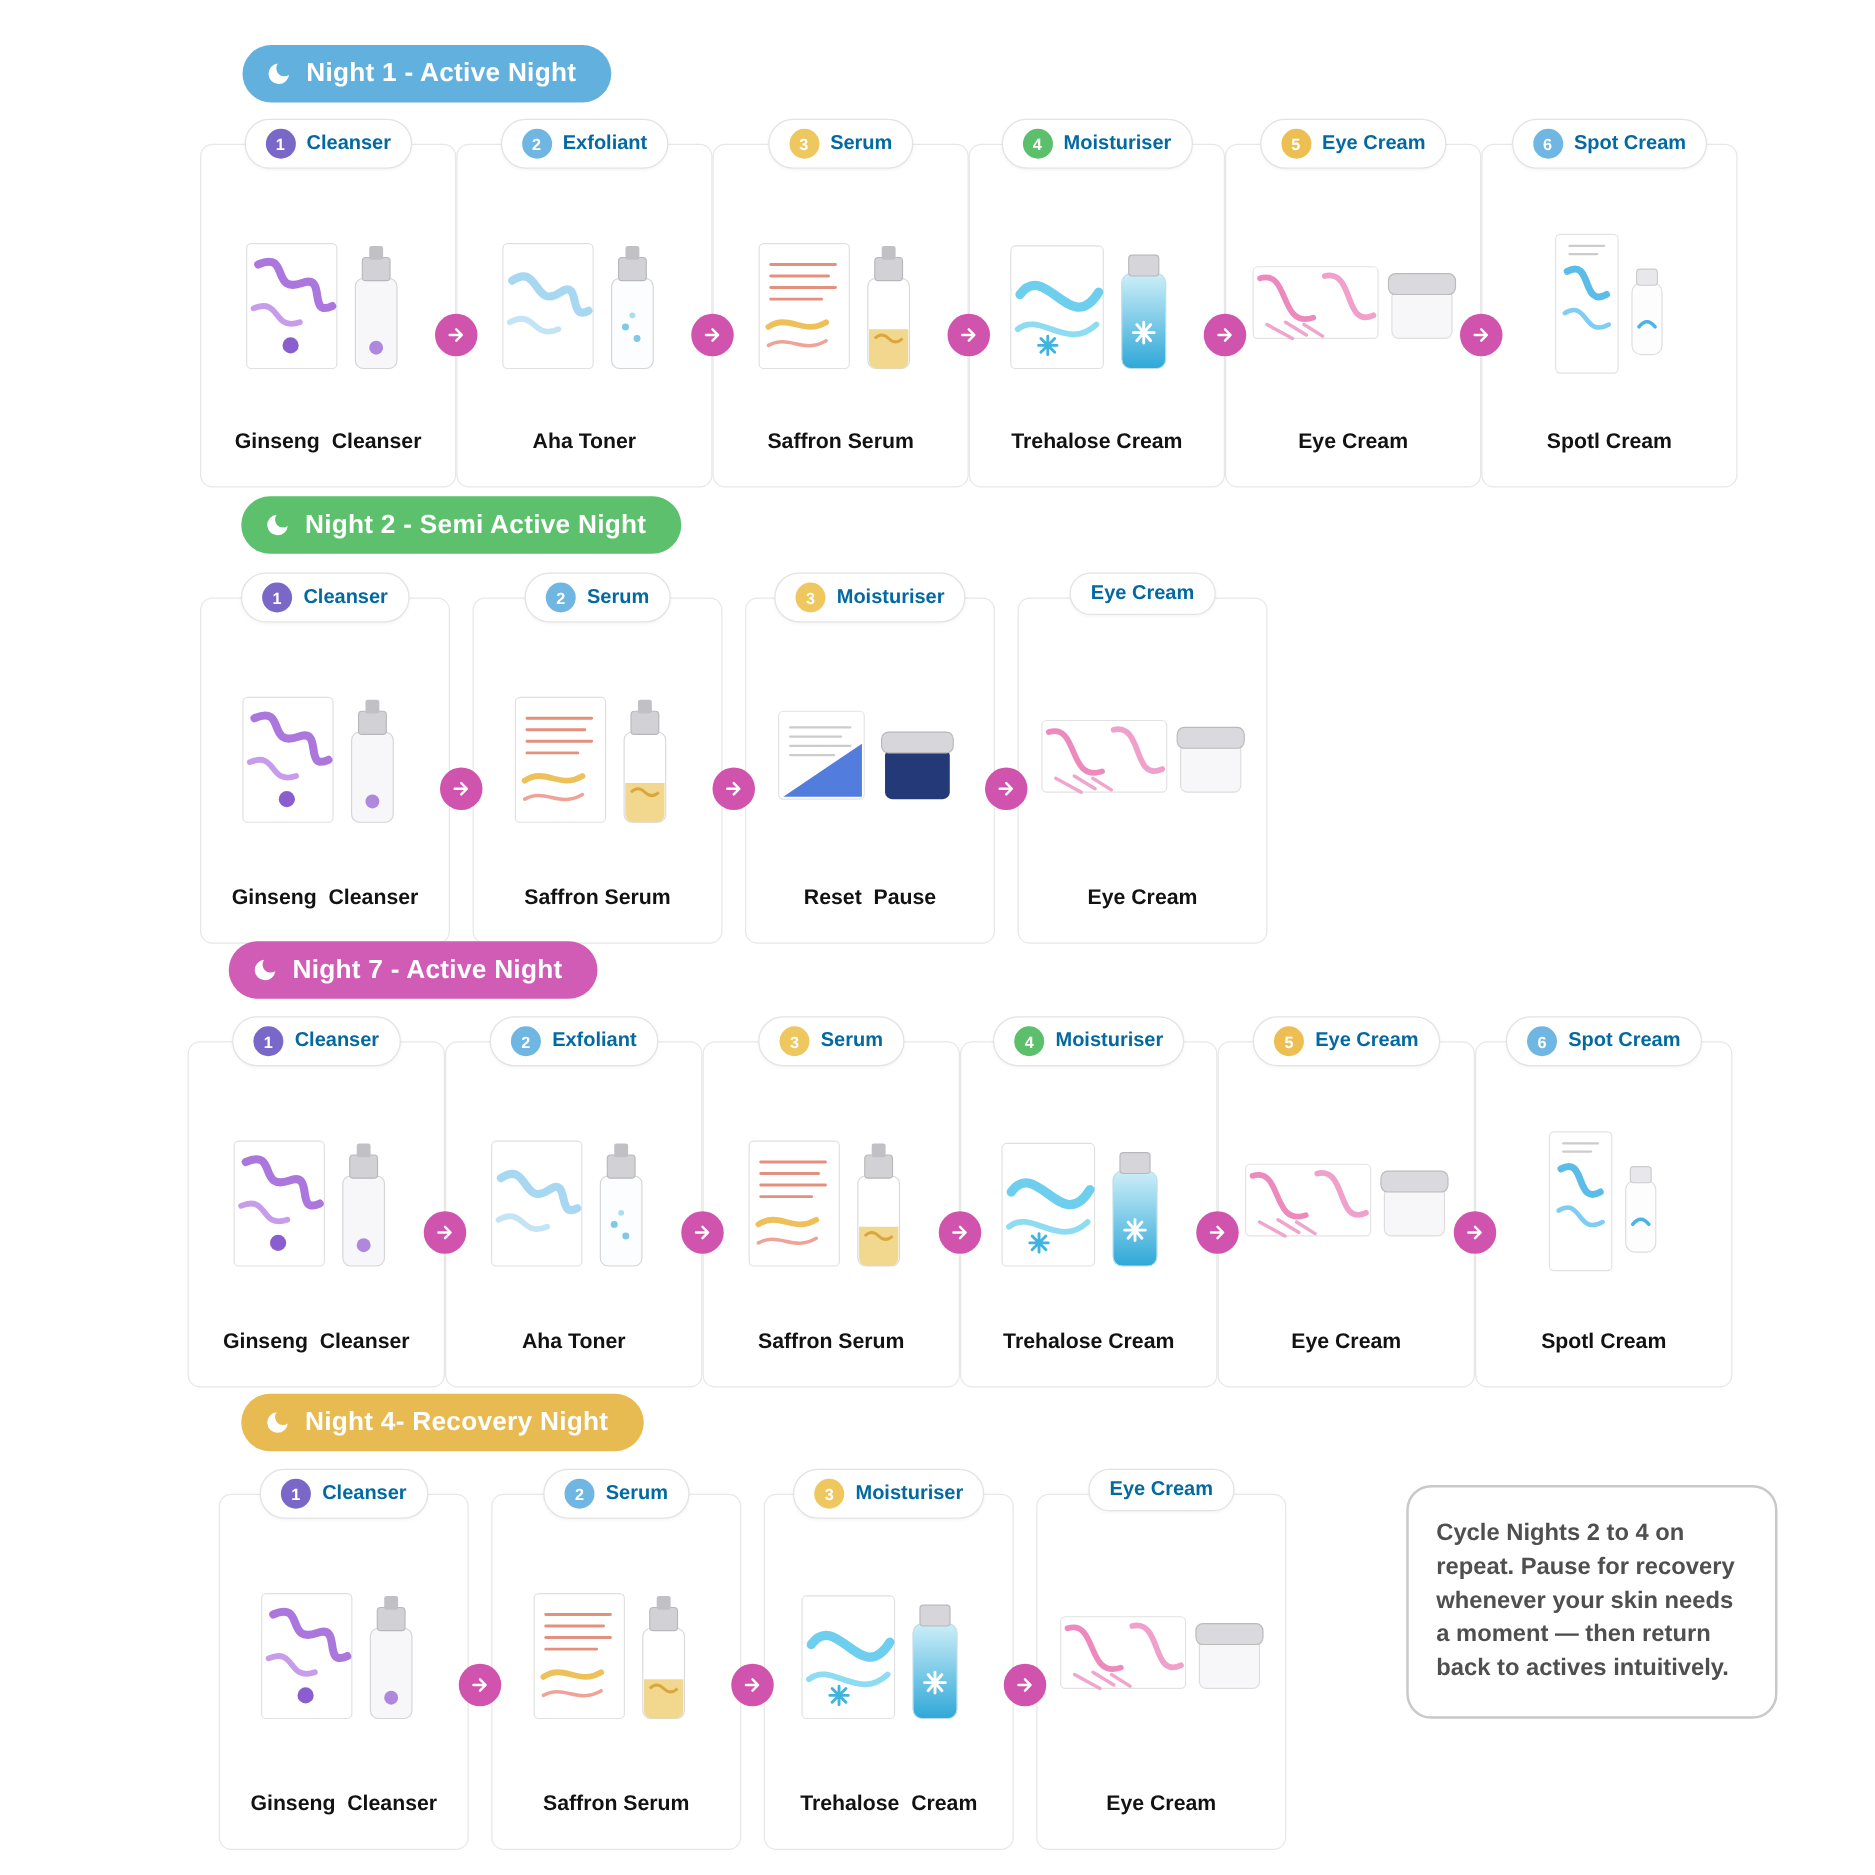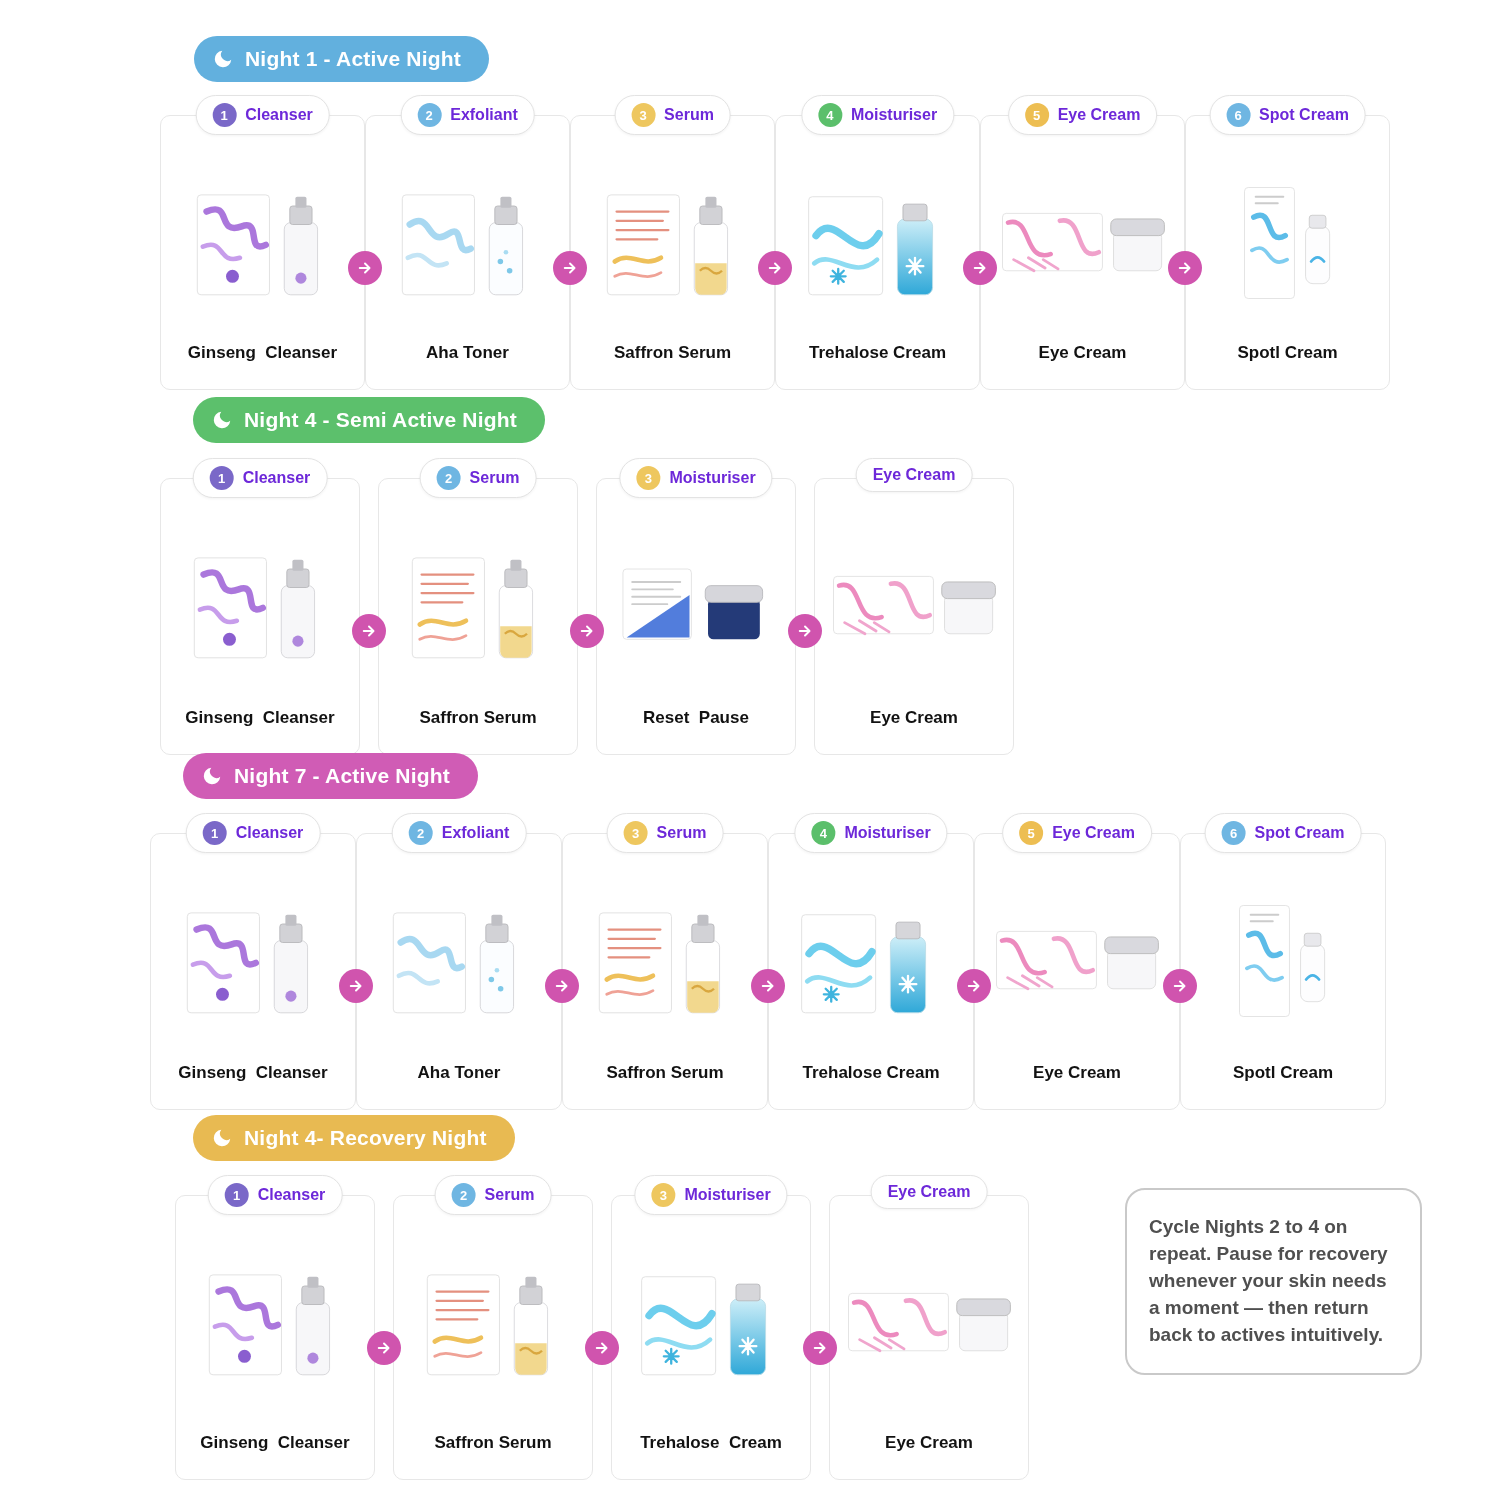--- a/index.html
+++ b/index.html
@@ -15,21 +15,21 @@
 
   .row { position:absolute; display:flex; align-items:flex-start; }
   .card { position:relative; background:#ffffff; border:1px solid #e7e7e7; border-radius:10px;
     display:flex; flex-direction:column; align-items:center; flex:0 0 auto; }
   .step-pill { position:absolute; top:-21px; left:50%; transform:translateX(-50%);
     background:#ffffff; border:1px solid #e3e3e3; border-radius:22px; padding:7px 16px;
     display:flex; align-items:center; gap:9px; white-space:nowrap;
     box-shadow:0 1px 3px rgba(0,0,0,.05); z-index:4; }
   .step-num { width:24px; height:24px; border-radius:50%; color:#ffffff; font-size:13px;
     font-weight:bold; display:flex; align-items:center; justify-content:center; flex:0 0 24px; }
-  .step-label { font-size:16px; font-weight:bold; color:#6d28d9; }
+  .step-label { font-size:16px; font-weight:bold; color:#0369a1; }
   .product-image { margin-top:48px; height:158px; display:flex; align-items:center; justify-content:center; }
   .product-image svg { display:block; }
   .product-name { position:absolute; bottom:26px; left:6px; right:6px; text-align:center;
     font-size:17px; font-weight:bold; color:#121212; white-space:pre-wrap; }
 
   .arrow { width:34px; height:34px; border-radius:50%; display:flex; align-items:center;
     justify-content:center; z-index:5; flex:0 0 34px; margin-top:136px; }
   .row-6 .arrow { margin-left:-17px; margin-right:-17px; }
   .row-4 .arrow { margin-left:-8px; margin-right:-8px; }
 
@@ -198,21 +198,21 @@
           </div>
           <div class="product-name">Spotl Cream</div>
         </div>
       </div>
       <div class="night-header" style="top:397px;left:193px;background:#5cc06c">
         <span class="moon">
           <svg width="22" height="22" viewBox="0 0 24 24">
             <path d="M21 12.79A9 9 0 1 1 11.21 3 7 7 0 0 0 21 12.79z" fill="#ffffff"></path>
           </svg>
         </span>
-        <span class="night-title">Night 4 - Semi Active Night</span>
+        <span class="night-title">Night 2 - Semi Active Night</span>
       </div>
       <div class="row row-4" style="top:478px;left:160px">
         <div class="card" style="width:200px;height:277px">
           <div class="step-pill">
             <span class="step-num" style="background:#7a68c8">1</span>
             <span class="step-label">Cleanser</span>
           </div>
           <div class="product-image">
             <svg width="158" height="148" viewBox="0 0 170 160">
               <rect x="14" y="28" width="78" height="108" rx="4" fill="#ffffff" stroke="#e0e0e0"></rect>

